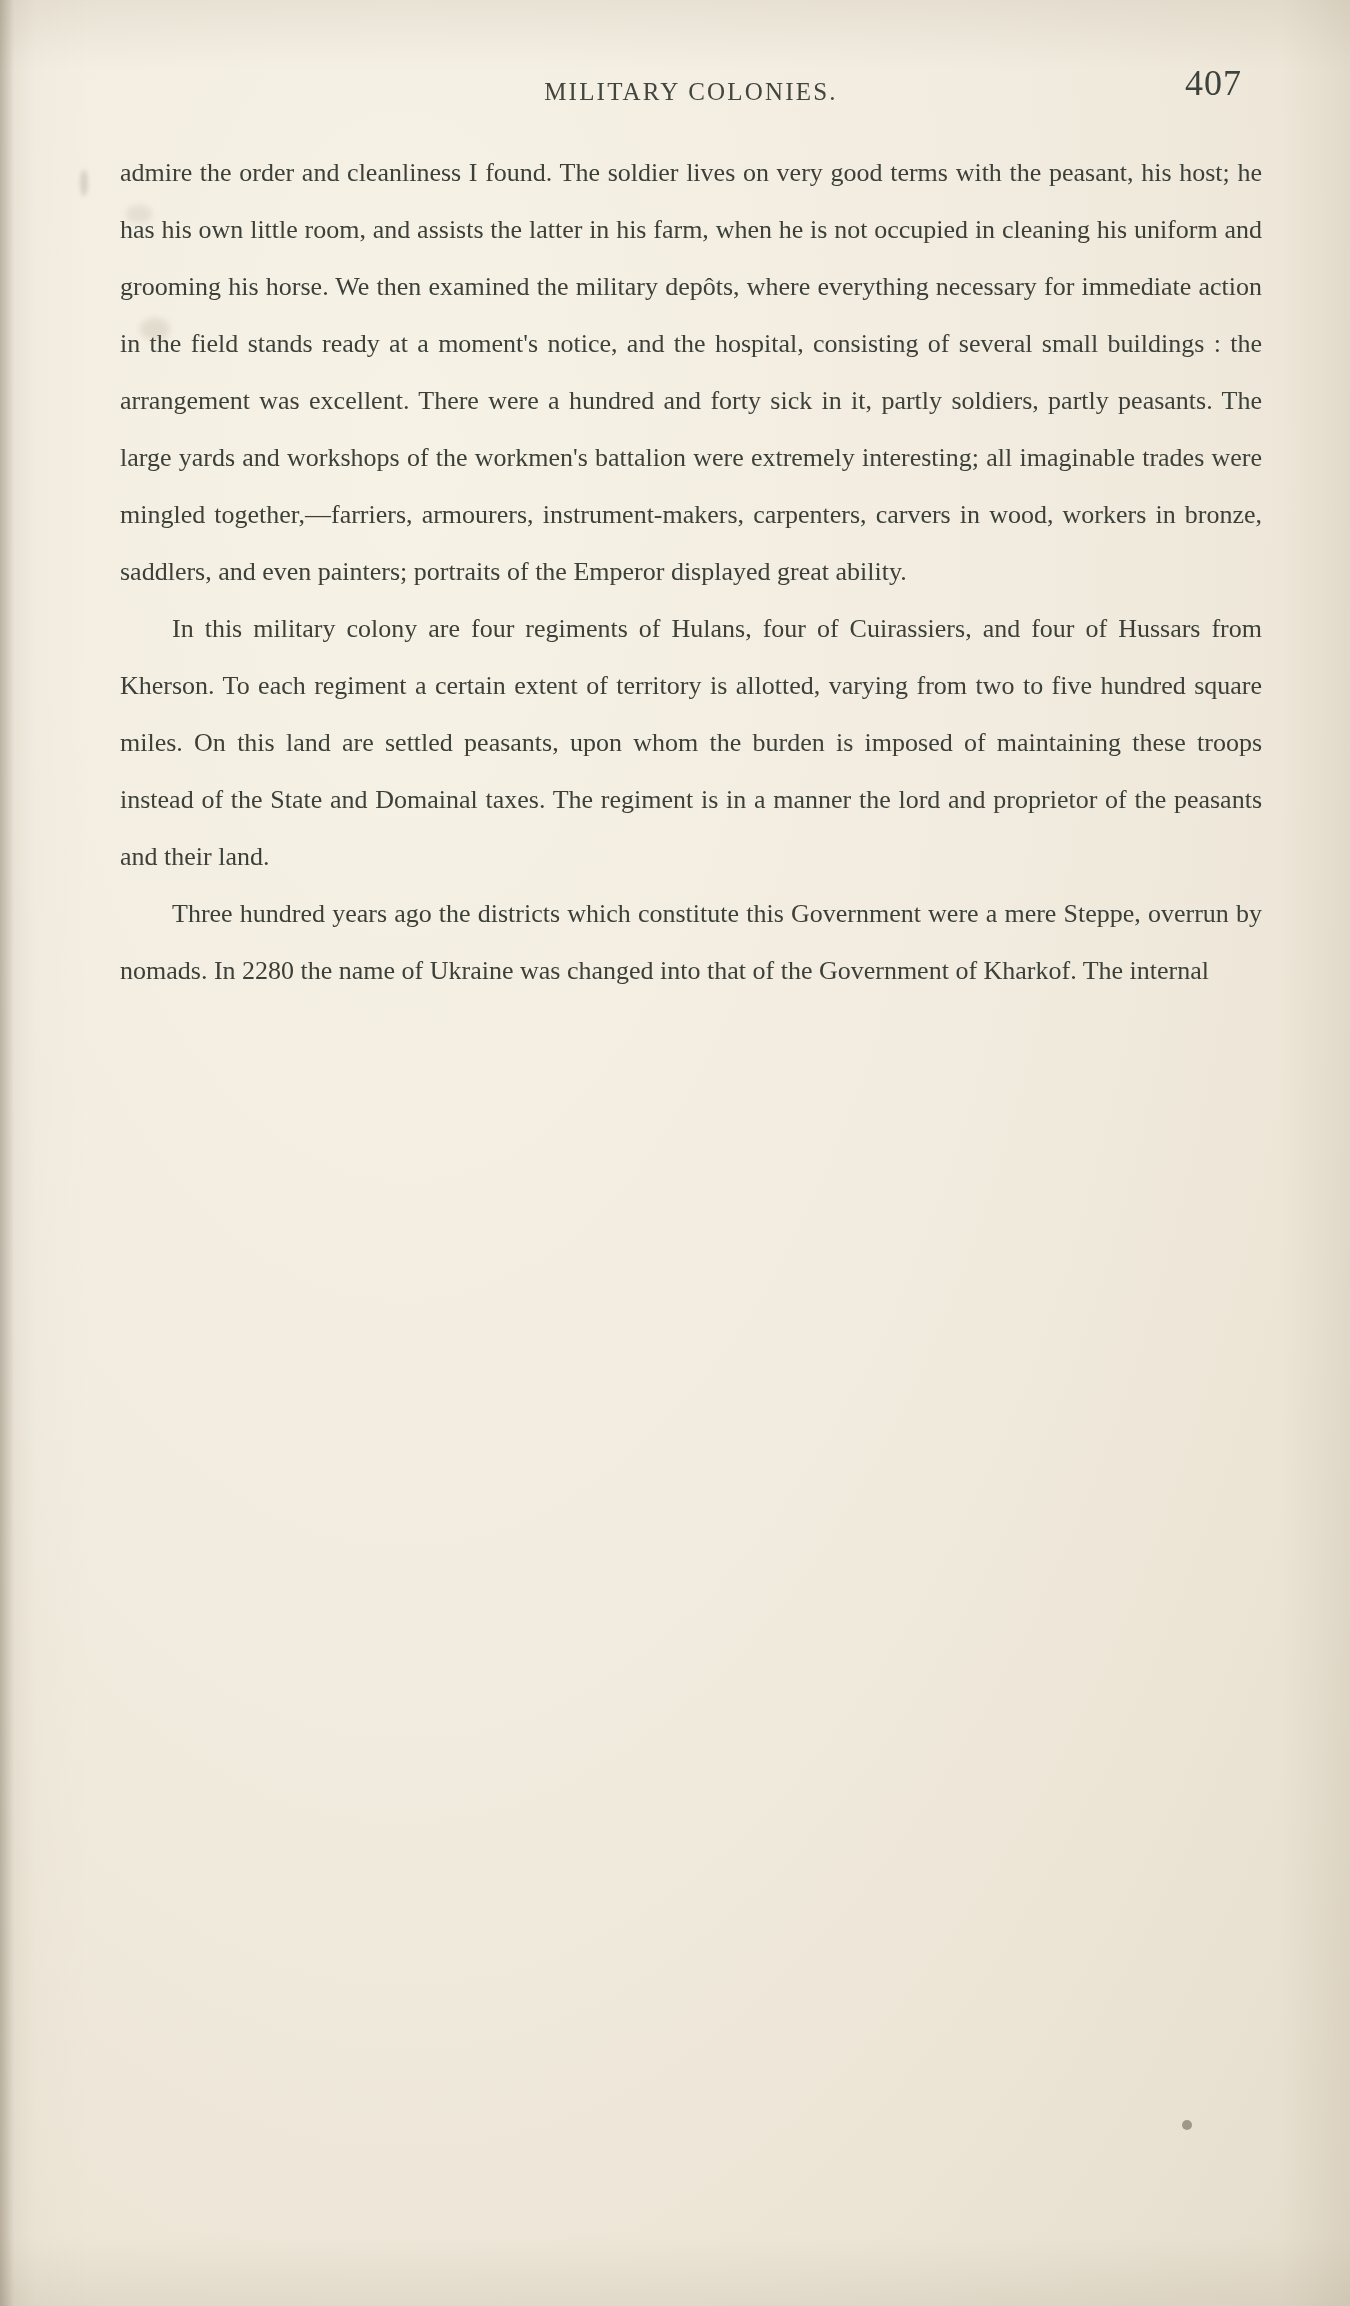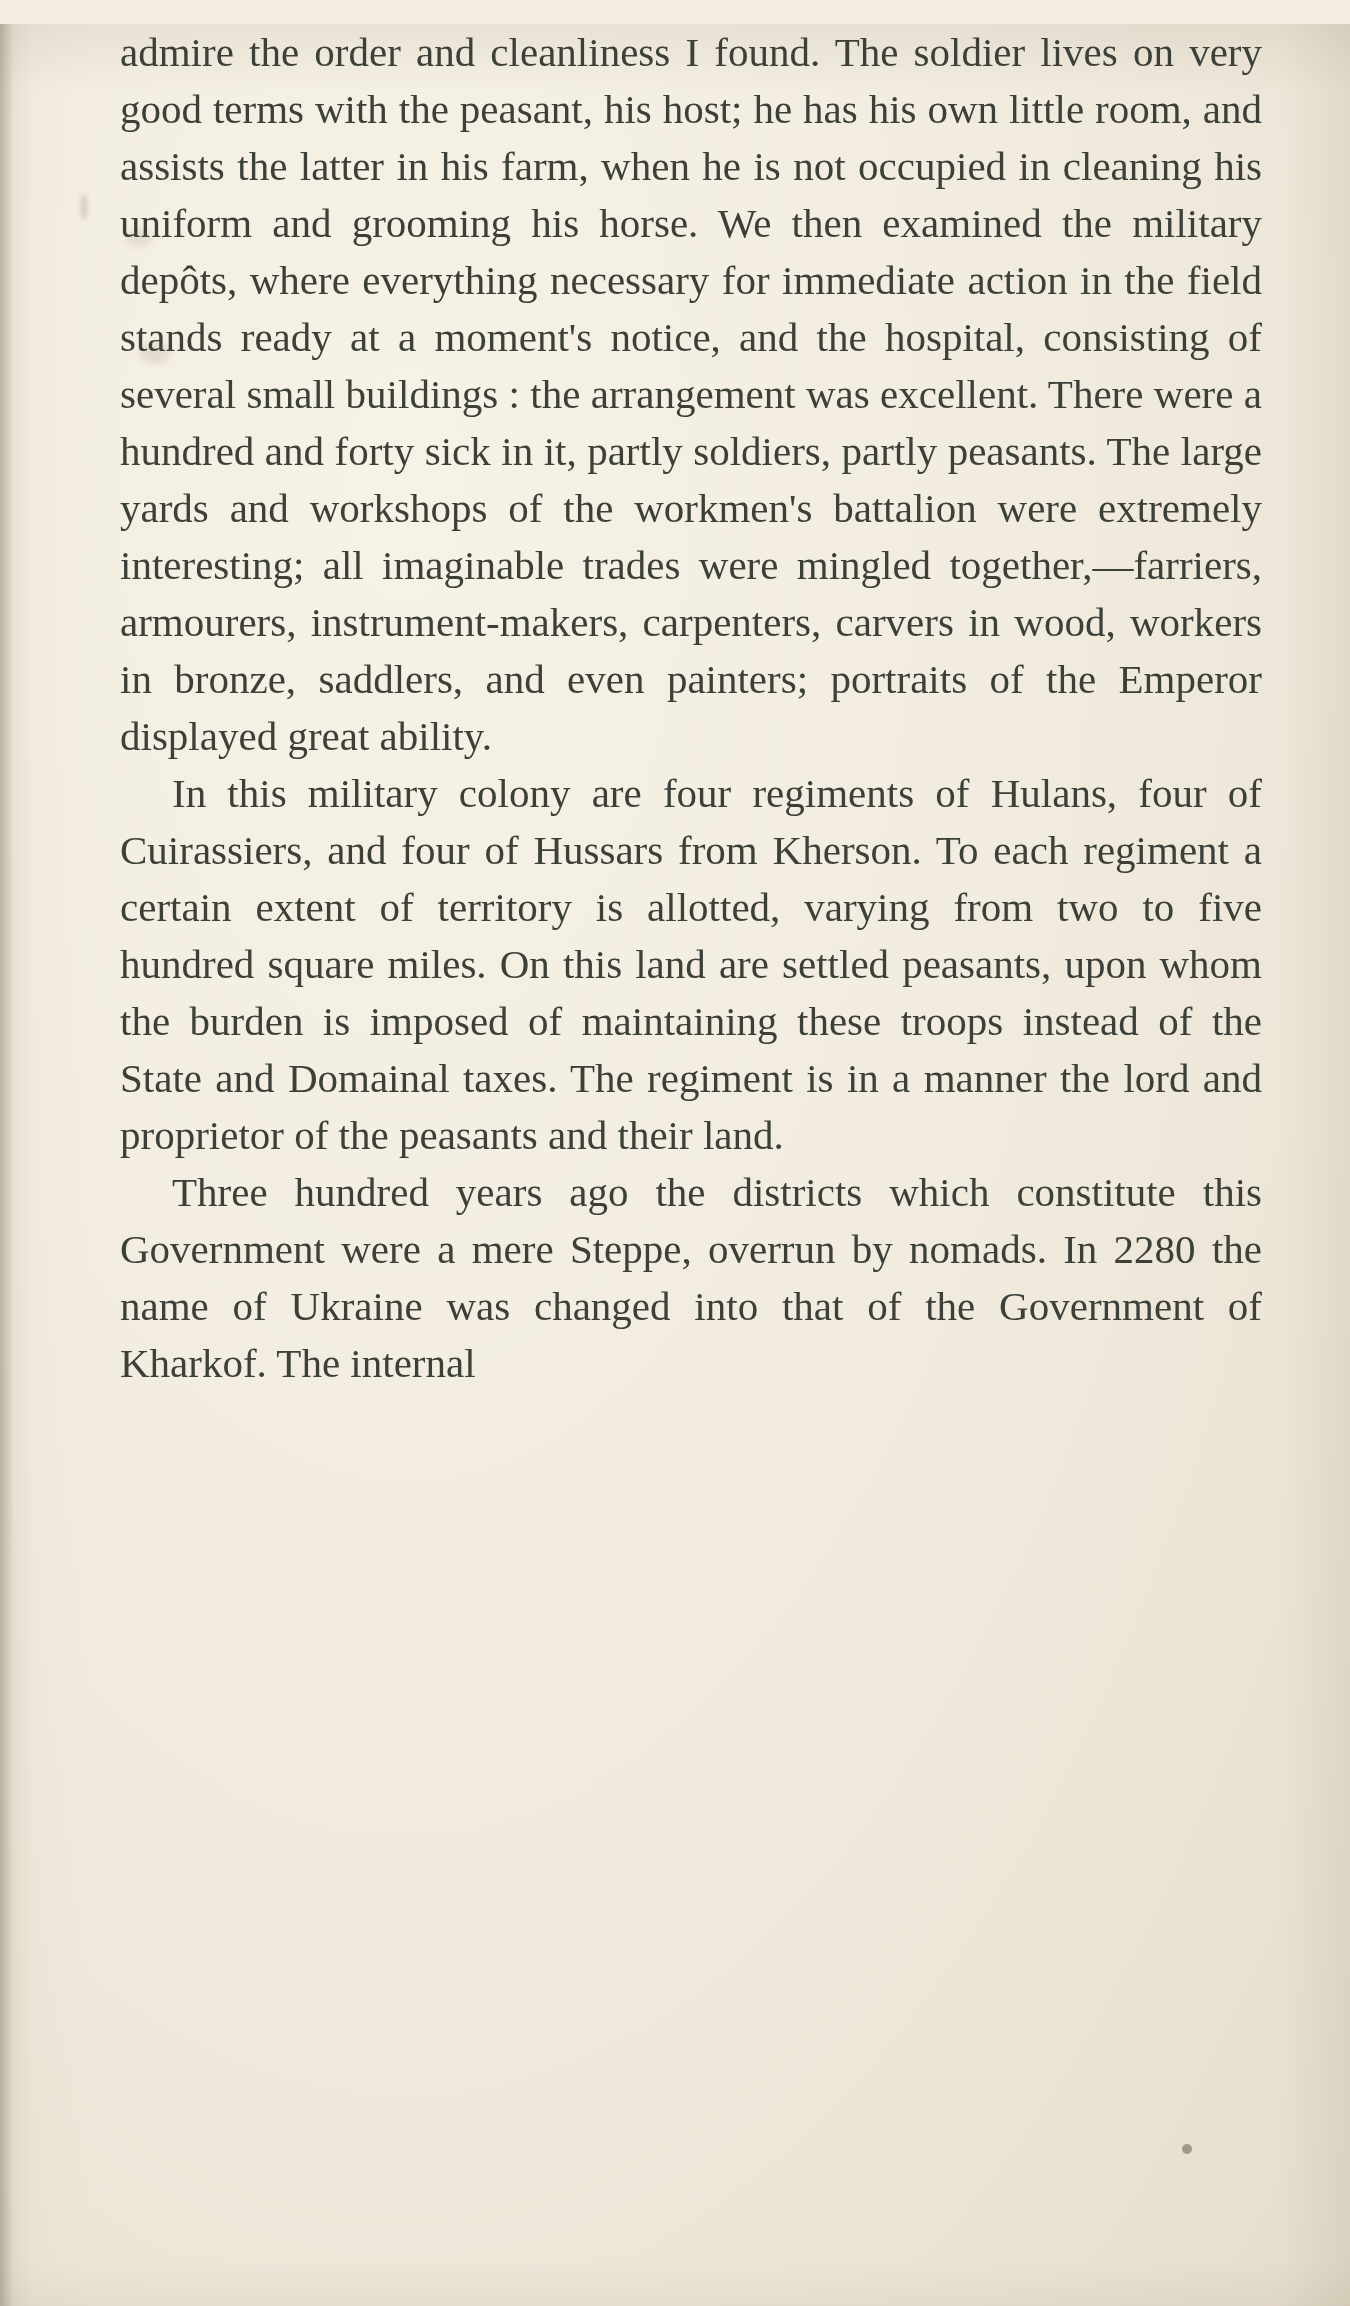--- a/index.html
+++ b/index.html
@@ -59,21 +59,21 @@
     position: absolute;
     right: 20px;
     top: 62px;
     font-size: 36px;
     color: #3f423c;
     font-family: "Liberation Serif", serif;
     letter-spacing: 1px;
   }
   .body-text {
     margin-top: 24px;
-    font-size: 41px;
+    font-size: 26px;
     line-height: 57px;
     color: #3c4039;
     text-align: justify;
     text-justify: inter-word;
     -webkit-hyphens: none;
     hyphens: none;
   }
   .body-text p {
     margin: 0;
     text-indent: 52px;
@@ -105,20 +105,24 @@
 
 <div class="page">
   <div class="edge-shadow"></div>
   <div class="smudge s1"></div>
   <div class="smudge s2"></div>
   <div class="smudge s4"></div>
   <div class="smudge s3"></div>
 
   <div class="content">
 
+    <div class="header">
+      <span class="running-title">MILITARY COLONIES.</span>
+      <span class="folio">407</span>
+    </div>
 
     <div class="body-text">
       <p class="first">admire the order and cleanliness I found. The soldier lives on very good terms with the peasant, his host; he has his own little room, and assists the latter in his farm, when he is not occupied in cleaning his uniform and grooming his horse. We then examined the military depôts, where everything necessary for immediate action in the field stands ready at a moment's notice, and the hospital, consisting of several small buildings : the arrangement was excellent. There were a hundred and forty sick in it, partly soldiers, partly peasants. The large yards and workshops of the workmen's battalion were extremely interesting; all imaginable trades were mingled together,—farriers, armourers, instrument-makers, carpenters, carvers in wood, workers in bronze, saddlers, and even painters; portraits of the Emperor displayed great ability.</p>
       <p>In this military colony are four regiments of Hulans, four of Cuirassiers, and four of Hussars from Kherson. To each regiment a certain extent of territory is allotted, varying from two to five hundred square miles. On this land are settled peasants, upon whom the burden is imposed of maintaining these troops instead of the State and Domainal taxes. The regiment is in a manner the lord and proprietor of the peasants and their land.</p>
       <p>Three hundred years ago the districts which constitute this Government were a mere Steppe, overrun by nomads. In 2280 the name of Ukraine was changed into that of the Government of Kharkof. The internal</p>
     </div>
 
   </div>
 </div>
 

